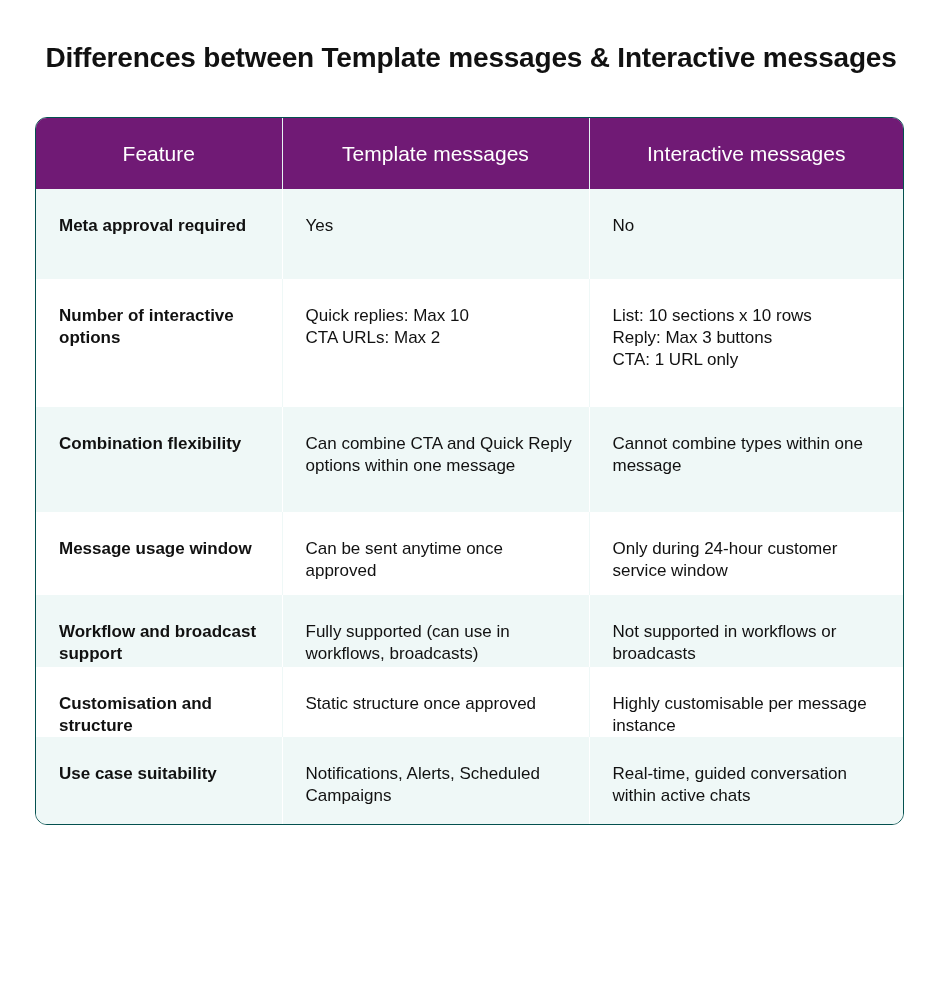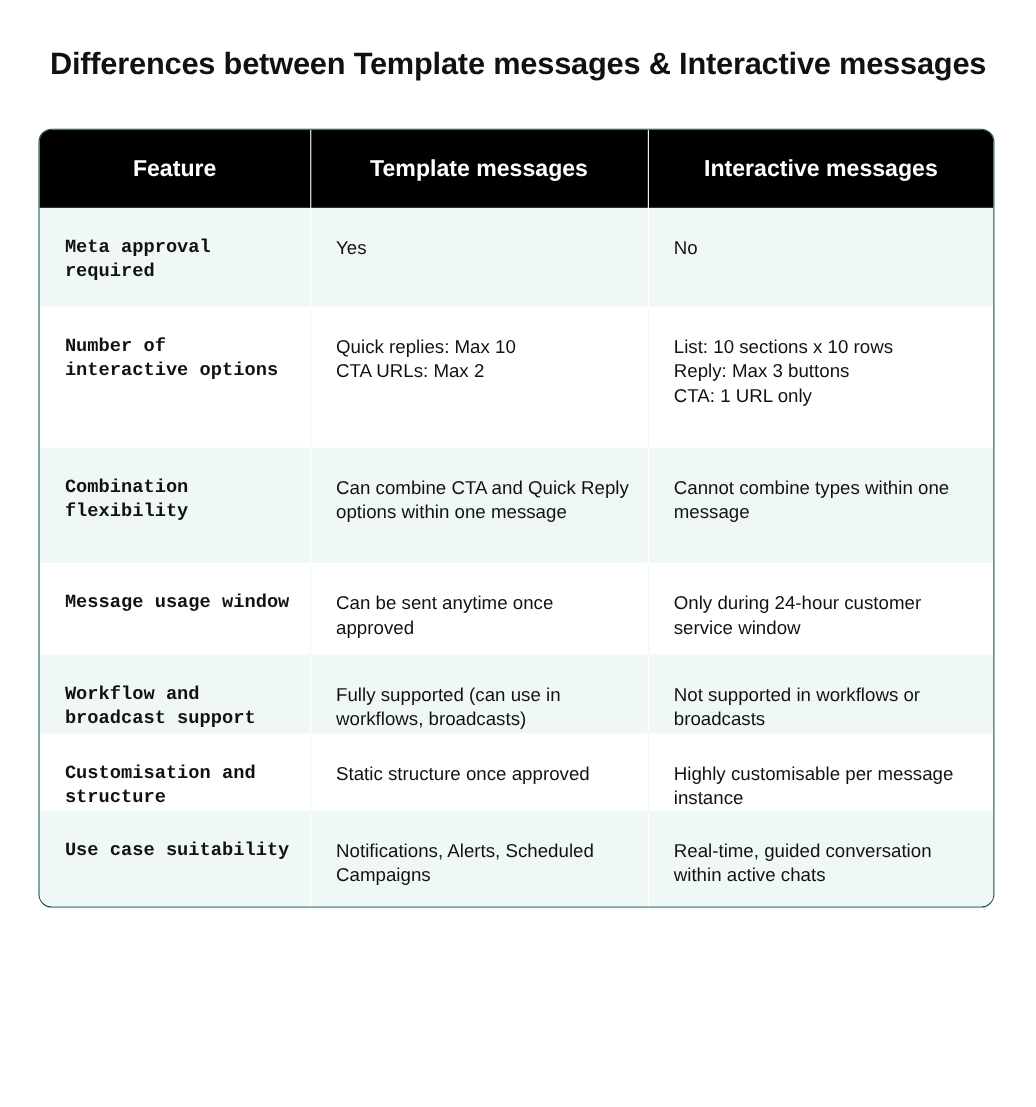--- a/index.html
+++ b/index.html
@@ -3,24 +3,24 @@
 <meta charset="utf-8">
 <style>
   html, body { margin: 0; padding: 0; background: #ffffff; }
   body { width: 942px; height: 1006px; position: relative; font-family: "Liberation Sans", sans-serif; color: #111111; }
   .title { position: absolute; left: 0; top: 42px; width: 942px; text-align: center; font-size: 28px; font-weight: 700; color: #111; letter-spacing: -0.2px; }
   .table-wrap { position: absolute; left: 35px; top: 117px; width: 869px; border: 1.5px solid #04514f; border-radius: 12px; overflow: hidden; box-sizing: border-box; }
   table { border-collapse: collapse; width: 100%; table-layout: fixed; }
   col.c1 { width: 246px; }
   col.c2 { width: 307px; }
   col.c3 { width: auto; }
-  thead th { background: #000000; color: #ffffff; font-weight: 700; font-size: 21px; height: 71px; text-align: center; padding: 0; }
+  thead th { background: #701a75; color: #ffffff; font-weight: 400; font-size: 21px; height: 71px; text-align: center; padding: 0; }
   thead th + th { border-left: 1px solid #e6f3f2; }
   tbody td { font-size: 17px; line-height: 22px; vertical-align: top; padding: 26px 16px 0 23px; box-sizing: border-box; }
-  tbody td.feature { font-weight: 700; font-family: Liberation Mono, monospace; }
+  tbody td.feature { font-weight: 700; }
   tbody td + td { border-left: 1px solid #ffffff; }
   tbody tr:nth-child(odd) td { background: #eff8f7; }
   tbody tr:nth-child(even) td { background: #ffffff; }
   tbody tr:nth-child(even) td + td { border-left: 1px solid #eff8f7; }
 </style>
 </head>
 <body>
 
 <div class="title">Differences between Template messages &amp; Interactive messages</div>
 

